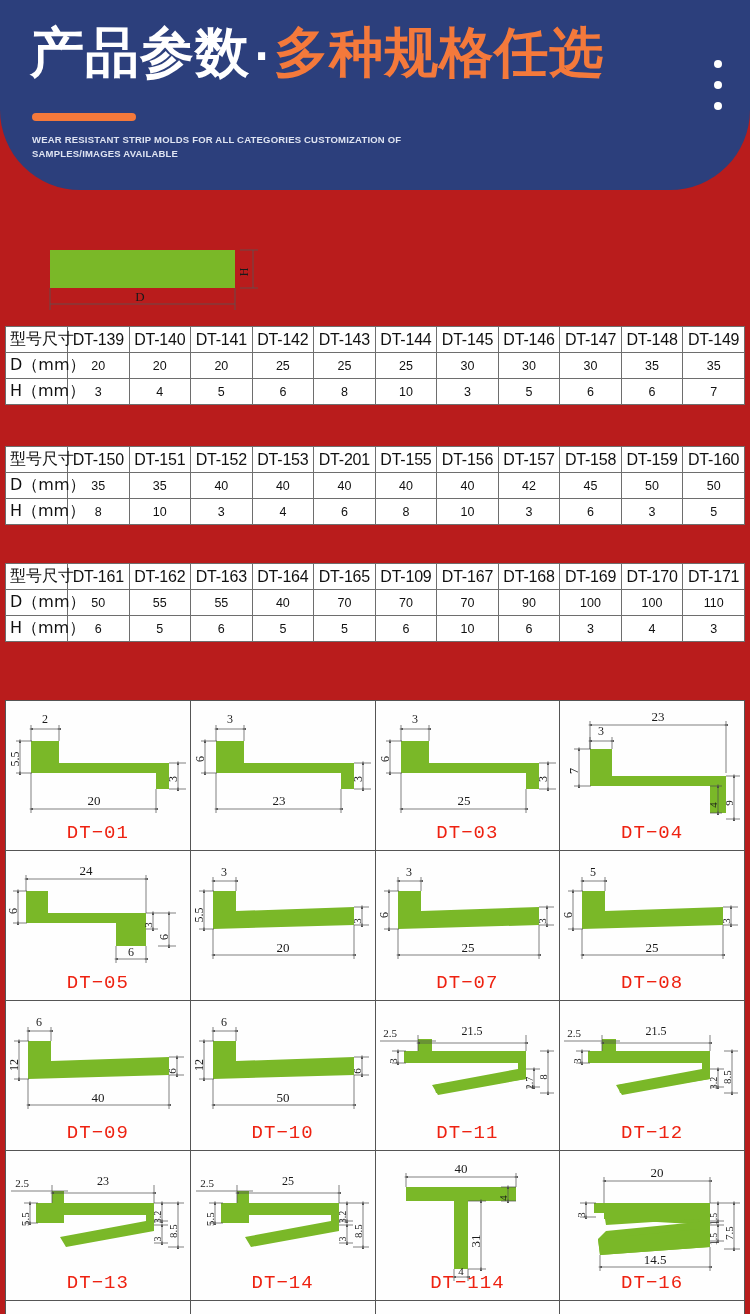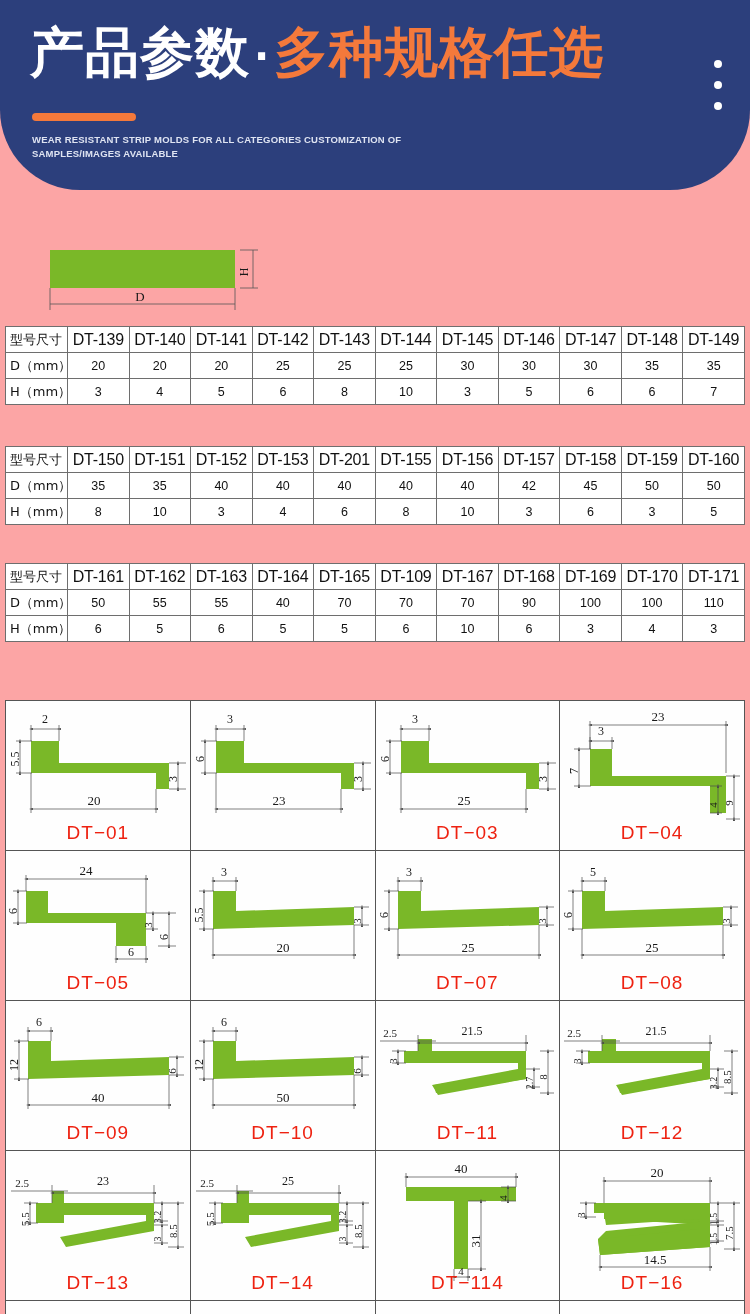--- a/index.html
+++ b/index.html
@@ -3,21 +3,21 @@
 <meta charset="utf-8">
 <style>
   * { box-sizing: border-box; margin: 0; padding: 0; }
   html, body {
     width: 750px;
     height: 1314px;
     background: #ffffff;
     font-family: "Liberation Sans", sans-serif;
     overflow: hidden;
   }
-  #page { position: relative; width: 750px; height: 1314px; background: #fca5a5; }
+  #page { position: relative; width: 750px; height: 1314px; background: #b91c1c; }
 
   
   .banner {
     position: relative;
     width: 750px;
     height: 190px;
     background: #2c3f7c;
     border-bottom-left-radius: 80px;
     border-bottom-right-radius: 80px;
     overflow: hidden;
@@ -82,21 +82,21 @@
     border: 1px solid #6e6e6e;
     height: 26px;
     text-align: center;
     vertical-align: middle;
     font-size: 12.5px;
     color: #111;
     background: #fff;
   }
   .spec-table td.rowhead {
     width: 62px;
-    font-size: 13px;
+    font-size: 16px;
     font-family: "DejaVu Sans", sans-serif;
     text-align: left;
     padding-left: 4px;
     white-space: nowrap;
   }
   .spec-table td.model { font-size: 16px; letter-spacing: -0.2px; }
 
   
   .grid {
     position: absolute;
@@ -117,21 +117,21 @@
     overflow: hidden;
   }
   .cell.partial { height: 14px; }
   .cell-svg { position: absolute; left: 0; top: 0; }
   .cell-label {
     position: absolute;
     left: 0; right: 0;
     bottom: 6px;
     text-align: center;
     color: #ee2211;
-    font-family: Liberation Sans, sans-serif;
+    font-family: Liberation Mono, monospace;
     font-size: 19px;
     letter-spacing: 1px;
   }
   svg text {
     font-family: "Liberation Serif", serif;
     fill: #1a1a1a;
   }
 </style>
 </head>
 <body>

